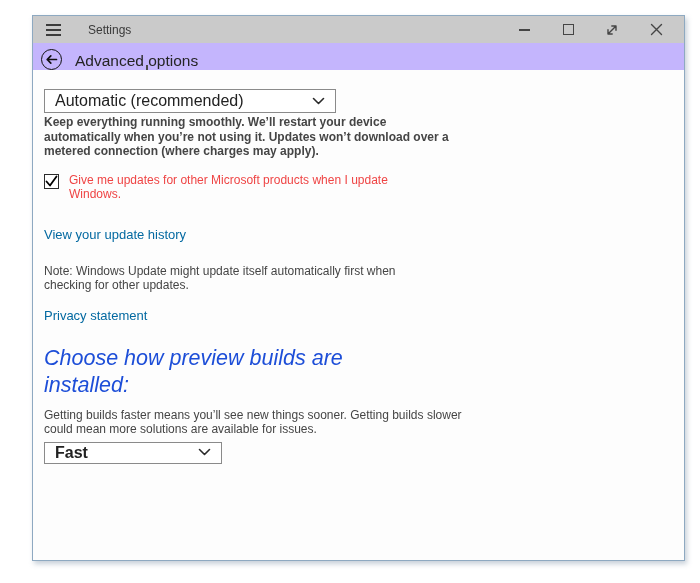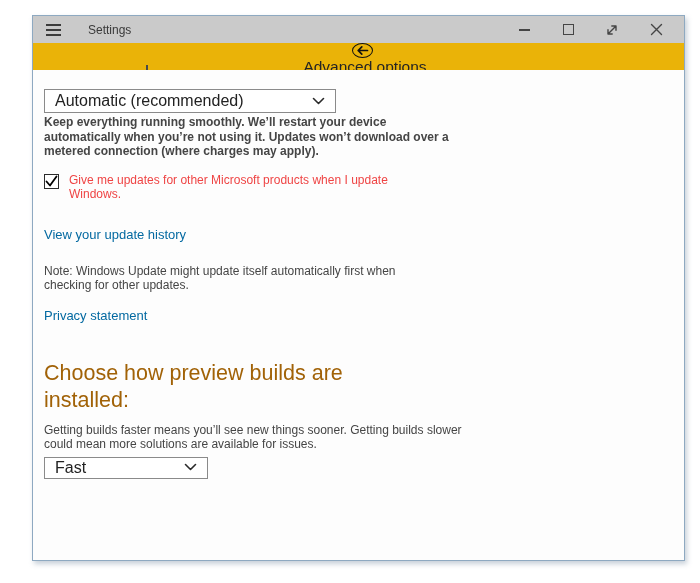--- a/index.html
+++ b/index.html
@@ -45,24 +45,23 @@
   }
   .win-btn {
     width: 44px; height: 27px;
     display: flex; align-items: center; justify-content: center;
   }
   .minimize-bar { width: 11px; height: 2px; background: #454545; }
   .maximize-box { width: 11px; height: 11px; border: 1.5px solid #454545; background: transparent; }
   
   .header-band {
     height: 27px;
-    background: #eab308;
-    display: flex; align-items: center;
-    position: relative;
-    flex-direction: column;
+    background: #c4b5fd;
+    display: flex; align-items: flex-end;
+    position: relative;
   }
   .back-btn {
     width: 21px; height: 21px;
     border: 1.7px solid #111;
     border-radius: 50%;
     margin-left: 8px;
     display: flex; align-items: center; justify-content: center;
   }
   .page-title {
     font-size: 15.5px; color: #242424;
@@ -87,21 +86,21 @@
   .dropdown {
     background: #ffffff;
     border: 1px solid #8a8a8a;
     height: 24px;
     display: flex; align-items: center;
     padding: 0 10px;
     justify-content: space-between;
   }
   .dropdown .dd-value { font-size: 16px; color: #222; }
   .dd-auto { width: 292px; }
-  .dd-fast { width: 164px; height: 22px; margin-top: 5px; }
+  .dd-fast { width: 178px; height: 22px; margin-top: 5px; font-weight: bold; }
   .para { line-height: 14.5px; color: #454545; }
   .para-restart { margin-top: 2px; width: 410px; font-weight: bold; }
   .checkbox-row {
     margin-top: 14px;
     display: flex; align-items: flex-start;
   }
   .checkbox {
     width: 15px; height: 15px;
     background: #fff;
     border: 1.6px solid #2b2b2b;
@@ -119,26 +118,27 @@
     display: inline-block;
     color: #0369a1;
     font-size: 13px;
     text-decoration: none;
     cursor: pointer;
   }
   .link-history { margin-top: 25px; }
   .para-note { margin-top: 22px; width: 390px; }
   .link-privacy { margin-top: 15px; }
   .section-heading {
-    margin-top: 37px;
+    margin-top: 22px;
     font-size: 21.5px;
     line-height: 27px;
-    color: #a16207;
+    color: #1d4ed8;
     width: 315px;
     font-weight: 400;
+    font-style: italic;
   }
   .para-builds { margin-top: 9px; width: 418px; }
 </style>
 </head>
 <body>
 
 <div class="window">
 
   <div class="titlebar">
     <div class="hamburger">

